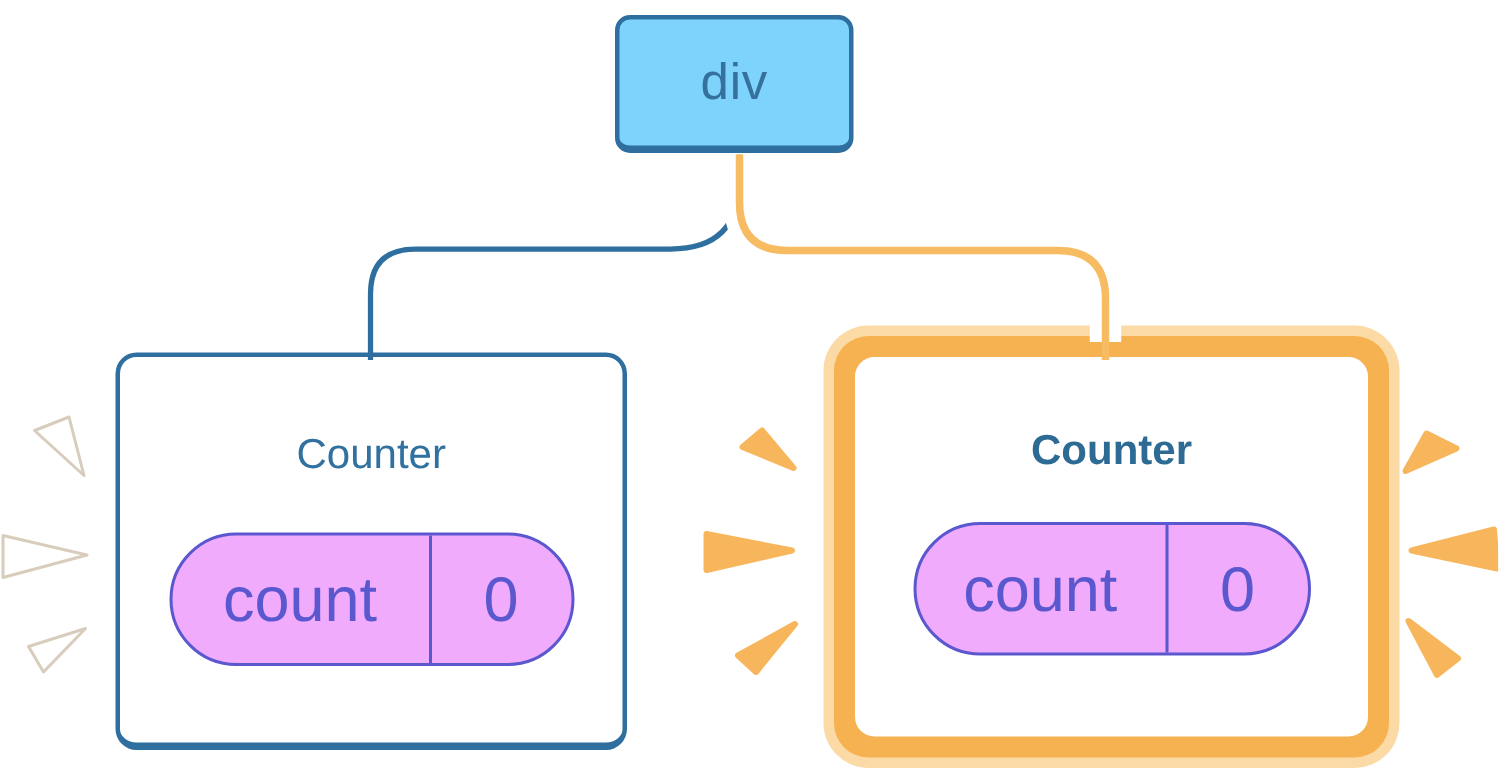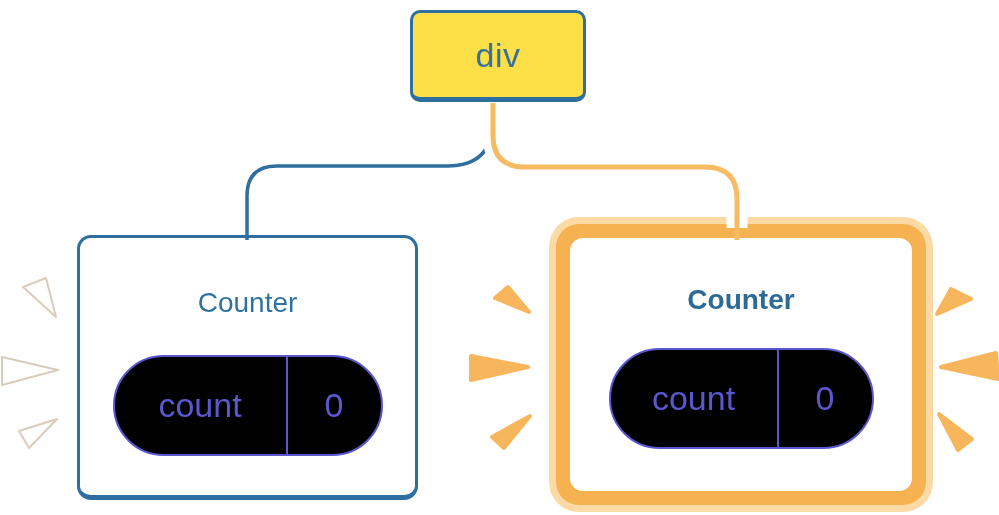--- a/index.html
+++ b/index.html
@@ -5,22 +5,22 @@
   html,body{margin:0;padding:0;background:#ffffff;}
   .canvas{
     position:relative;
     width:999px;height:515px;
     background:#ffffff;
     font-family:"Liberation Sans", sans-serif;
     overflow:hidden;
   }
   
   .root-node{
-    position:absolute;left:410px;top:10px;width:176px;height:92px;
-    box-sizing:border-box;background:#fde047;
+    position:absolute;left:410px;top:10px;width:159px;height:92px;
+    box-sizing:border-box;background:#7dd3fc;
     border:3px solid #2E6F9F;border-bottom-width:5px;border-radius:10px;
     display:flex;align-items:center;justify-content:center;
     font-size:34px;color:#35719C;font-weight:500;letter-spacing:.5px;
   }
   
   .card-left{
     position:absolute;left:77px;top:235px;width:341px;height:265px;
     box-sizing:border-box;background:#ffffff;
     border:3px solid #2E6F9F;border-bottom-width:5px;border-radius:14px;
     display:flex;flex-direction:column;align-items:center;
@@ -41,23 +41,23 @@
     display:flex;flex-direction:column;align-items:center;
     padding-top:44px;
   }
   .card-title{
     font-size:28px;line-height:36px;color:#30719F;font-weight:500;
   }
   .card-title.bold{font-weight:700;color:#2D6B94;}
   
   .pill{
     display:flex;box-sizing:border-box;margin-top:34px;
-    width:270px;height:101px;
+    width:270px;height:89px;
     border:2.5px solid #5B57CF;border-radius:52px;
-    color:#5B57CF;font-size:34px;background:#000000;
+    color:#5B57CF;font-size:42px;background:#f0abfc;
   }
   .card-right-inner .pill{width:265px;margin-top:30px;}
   .pill-key{
     flex:1;display:flex;align-items:center;justify-content:center;
     border-right:2.5px solid #5B57CF;
   }
   .pill-value{
     width:93px;display:flex;align-items:center;justify-content:center;
   }
   

